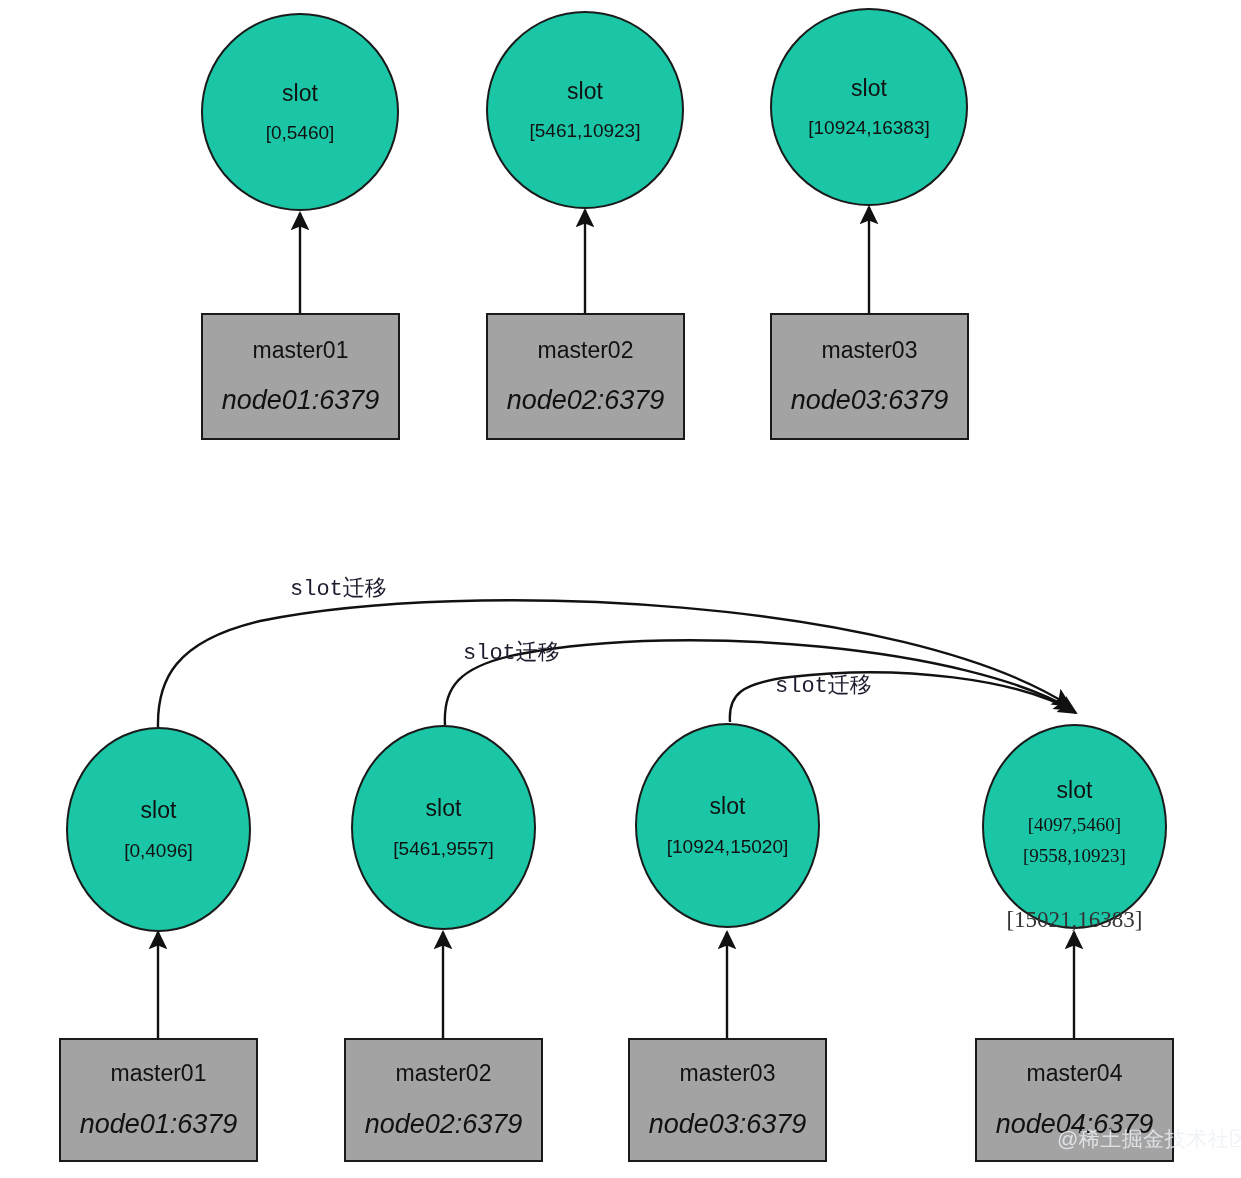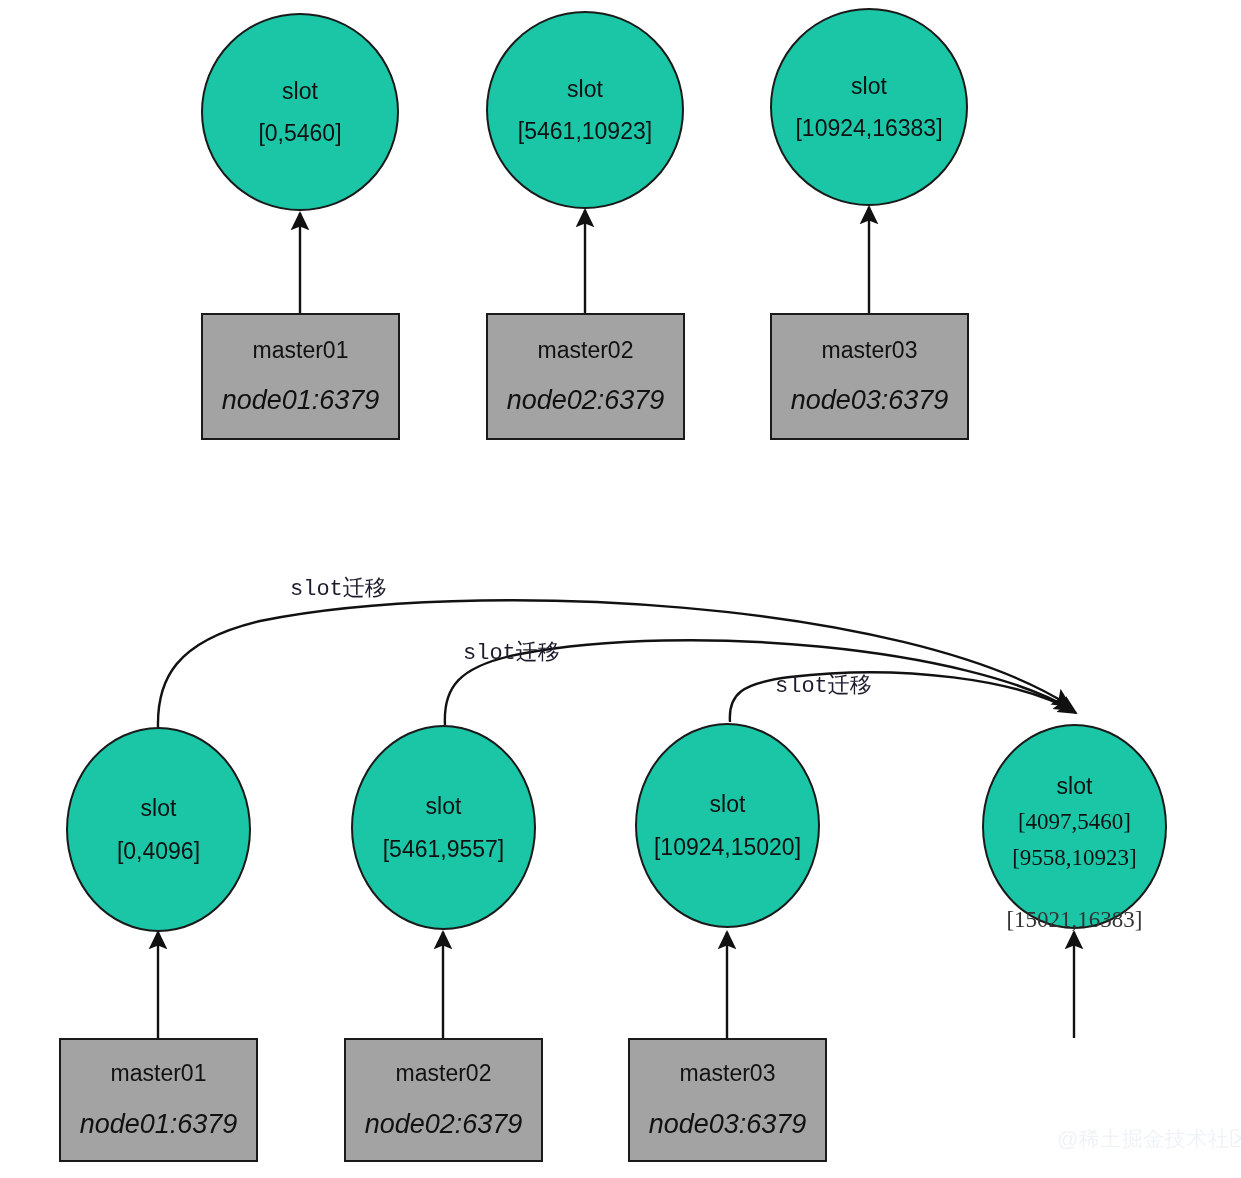--- a/index.html
+++ b/index.html
@@ -46,21 +46,21 @@
   .node-line {
     display: block;
     white-space: nowrap;
     line-height: 1.15;
   }
   .slot-title {
     font-size: 23px;
     margin-bottom: 16px;
   }
   .slot-range {
-    font-size: 23px;
+    font-size: 19px;
   }
   .slot-range.tight {
     margin-bottom: 9px;
     font-family: Liberation Serif, serif;
   }
   .slot-range.overflow {
     position: absolute;
     left: 50%;
     transform: translateX(-50%);
     bottom: -6px;
@@ -189,16 +189,20 @@
   <div class="node-shape master-box" style="left:344px; top:1038px; width:199px; height:124px;">
     <span class="node-line master-name">master02</span>
     <span class="node-line master-addr">node02:6379</span>
   </div>
 
   <div class="node-shape master-box" style="left:628px; top:1038px; width:199px; height:124px;">
     <span class="node-line master-name">master03</span>
     <span class="node-line master-addr">node03:6379</span>
   </div>
 
+  <div class="node-shape master-box" style="left:975px; top:1038px; width:199px; height:124px;">
+    <span class="node-line master-name">master04</span>
+    <span class="node-line master-addr">node04:6379</span>
+  </div>
 
   <div class="watermark" style="left:1013px; top:1125px;">@稀土掘金技术社区</div>
 
 </div>
 
 </body></html>

